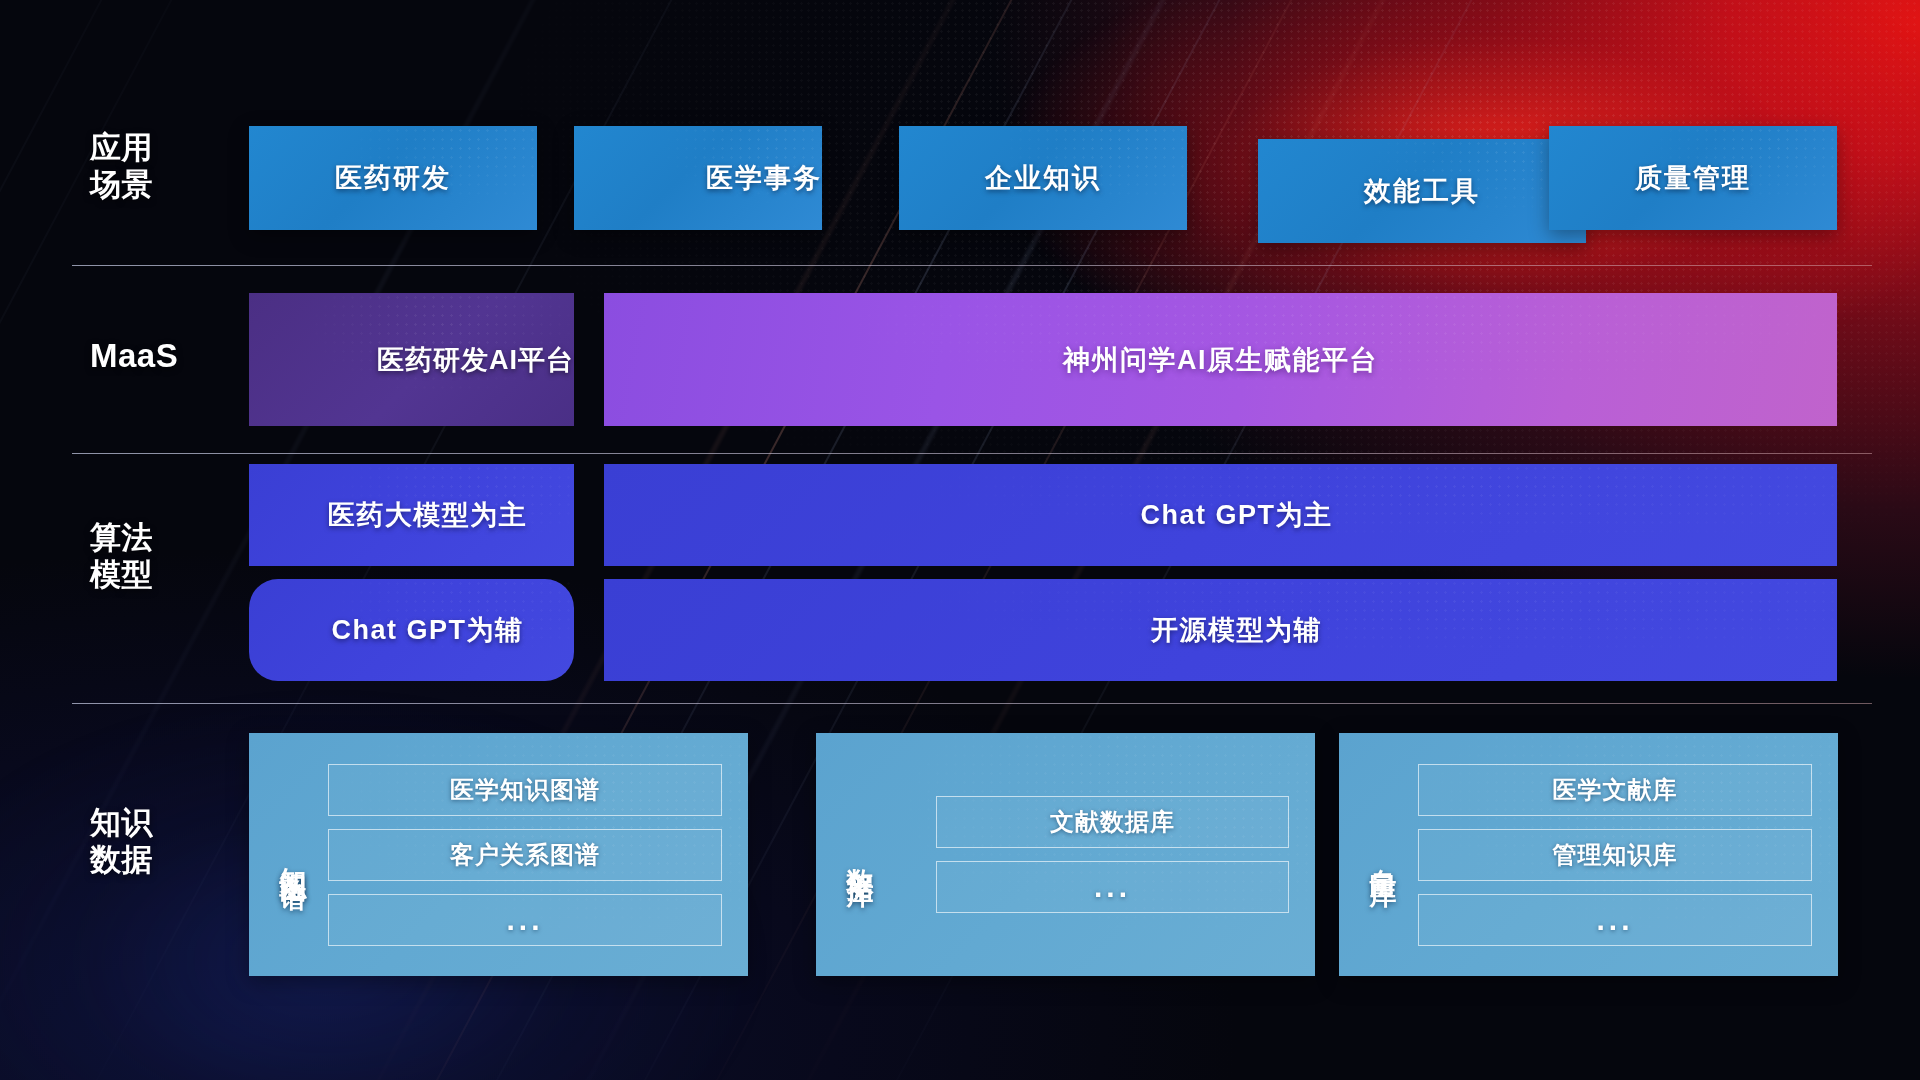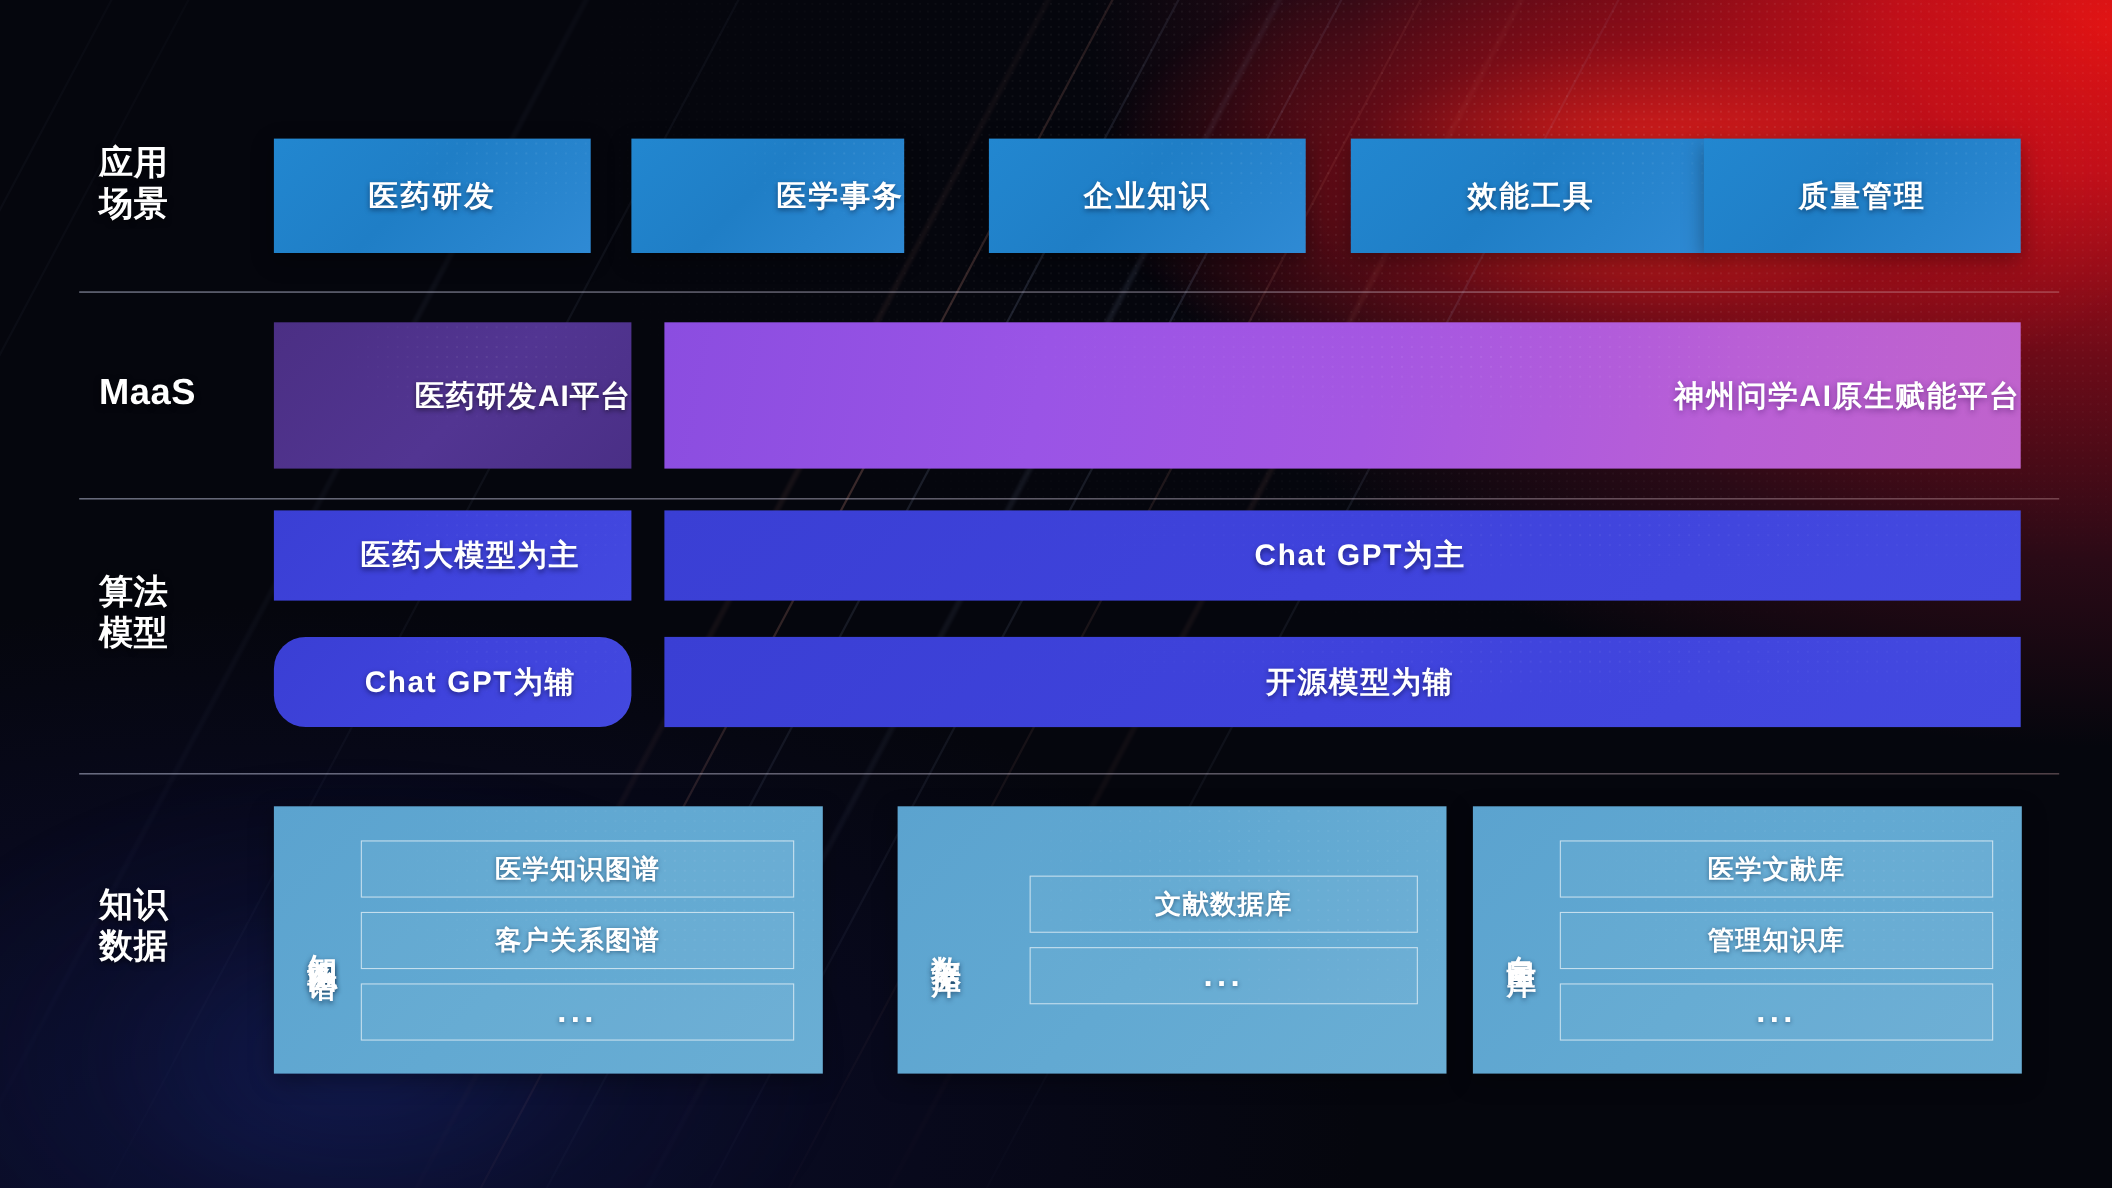--- a/index.html
+++ b/index.html
@@ -86,34 +86,34 @@
     position:absolute; top:0; height:133px;
     background:linear-gradient(135deg,#4b2f84 0%, #523592 55%, #4a2f86 100%);
     color:#fff; font-size:27px; font-weight:700; letter-spacing:1px;
     display:flex; align-items:center; justify-content:flex-end;
     text-shadow:0 2px 5px rgba(0,0,0,.5);
   }
   .maas-wide {
     position:absolute; top:0; height:133px;
     background:linear-gradient(100deg,#8b4de0 0%, #9a54e6 28%, #a557e2 52%, #b95fd6 78%, #c063cc 100%);
     color:#fff; font-size:27px; font-weight:700; letter-spacing:1.5px;
-    display:flex; align-items:center; justify-content:flex-end;
+    display:flex; align-items:center; justify-content:center;
     text-shadow:0 2px 6px rgba(40,0,70,.45);
   }
   .maas-small::after, .maas-wide::after{
     content:""; position:absolute; inset:0; pointer-events:none;
     background-image:radial-gradient(rgba(255,255,255,.4) 1px, transparent 1.2px);
     background-size:9px 9px; opacity:.18;
     mask-image:radial-gradient(55% 70% at 60% 25%, #000, transparent 78%);
     -webkit-mask-image:radial-gradient(55% 70% at 60% 25%, #000, transparent 78%);
   }
 
   
   .alg-box {
-    position:absolute; height:82px;
+    position:absolute; height:102px;
     background:linear-gradient(135deg,#3a3fd4 0%, #3f43dc 50%, #4349e0 100%);
     color:#fff; font-size:27px; font-weight:700; letter-spacing:1.5px;
     display:flex; align-items:center; justify-content:center;
     text-shadow:0 2px 5px rgba(0,0,40,.5);
     padding-left:32px;
   }
   .alg-box::after{
     content:""; position:absolute; inset:0; pointer-events:none;
     background-image:radial-gradient(rgba(255,255,255,.35) 1px, transparent 1.2px);
     background-size:9px 9px; opacity:.16;
@@ -186,21 +186,21 @@
     </div>
     <div class="app-box" style="left:249px;  width:288px;">
         <span>医药研发</span>
       </div>
     <div class="app-box" style="left:574px;  width:248px;justify-content:flex-end;">
         <span>医学事务</span>
       </div>
     <div class="app-box" style="left:899px;  width:288px;">
         <span>企业知识</span>
       </div>
-    <div class="app-box" style="left:1228px; width:328px;">
+    <div class="app-box" style="left:1258px; width:328px;margin-top:13px;">
         <span>效能工具</span>
       </div>
     <div class="app-box" style="left:1549px; width:288px;">
         <span>质量管理</span>
       </div>
   </div>
   <div class="divider" style="top:265px;"></div>
 
   <div class="row" style="top:293px; height:133px;padding-left:48px;">
     <div class="row-label" style="top:44px; font-size:33px;">

